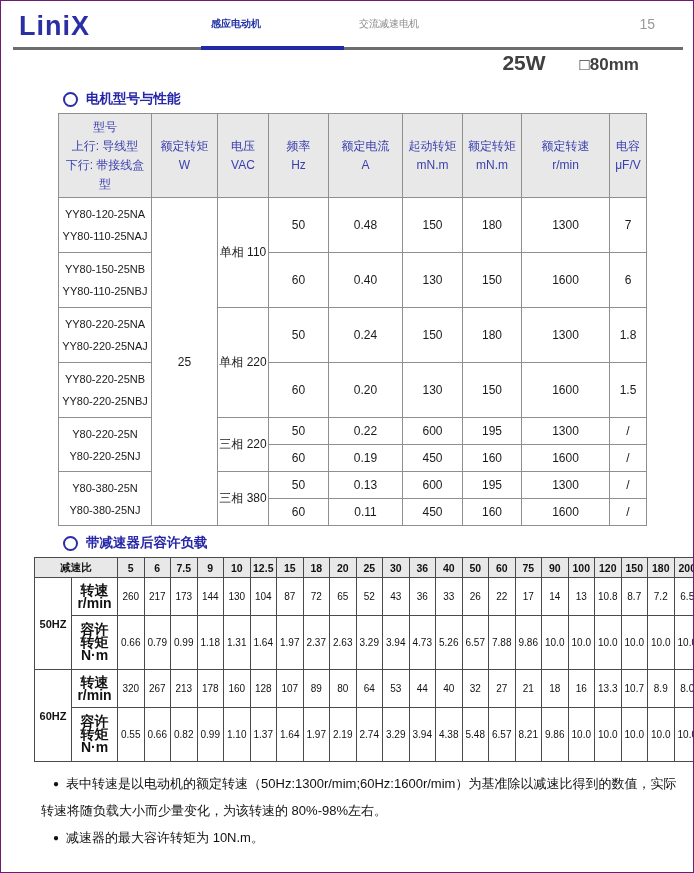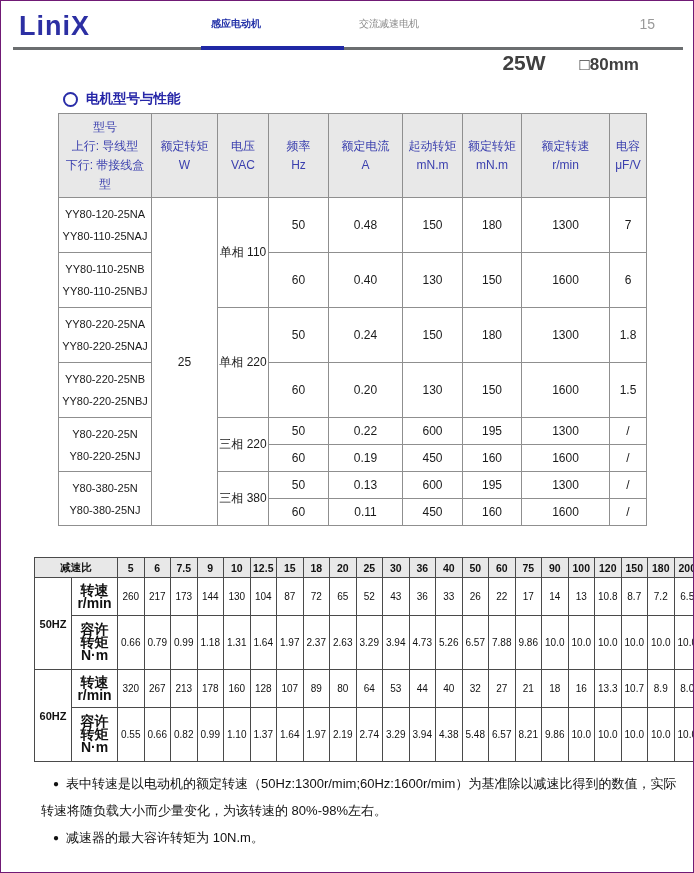--- a/index.html
+++ b/index.html
@@ -143,21 +143,21 @@
           <td class="c-val" rowspan="2">单相 110</td>
           <td class="c-val">50</td>
           <td class="c-val">0.48</td>
           <td class="c-val">150</td>
           <td class="c-val">180</td>
           <td class="c-val">1300</td>
           <td class="c-val">7</td>
         </tr>
         <tr class="r-tall">
           <td class="c-model">
-            <div>YY80-110-25NB</div>
+            <div>YY80-150-25NB</div>
             <div>YY80-110-25NBJ</div>
           </td>
           <td class="c-val">60</td>
           <td class="c-val">0.40</td>
           <td class="c-val">130</td>
           <td class="c-val">150</td>
           <td class="c-val">1600</td>
           <td class="c-val">6</td>
         </tr>
         <tr class="r-tall">
@@ -223,20 +223,24 @@
           <td class="c-val">60</td>
           <td class="c-val">0.11</td>
           <td class="c-val">450</td>
           <td class="c-val">160</td>
           <td class="c-val">1600</td>
           <td class="c-val">/</td>
         </tr>
       </tbody>
     </table>
 
+  <div class="section-head" style="top:533px;">
+    <span class="section-bullet"></span>
+    <span class="section-title">带减速器后容许负载</span>
+  </div>
 
   <table id="t2">
       <colgroup>
         <col style="width:37px">
         <col style="width:46px">
         <col>
         <col>
         <col>
         <col>
         <col>

